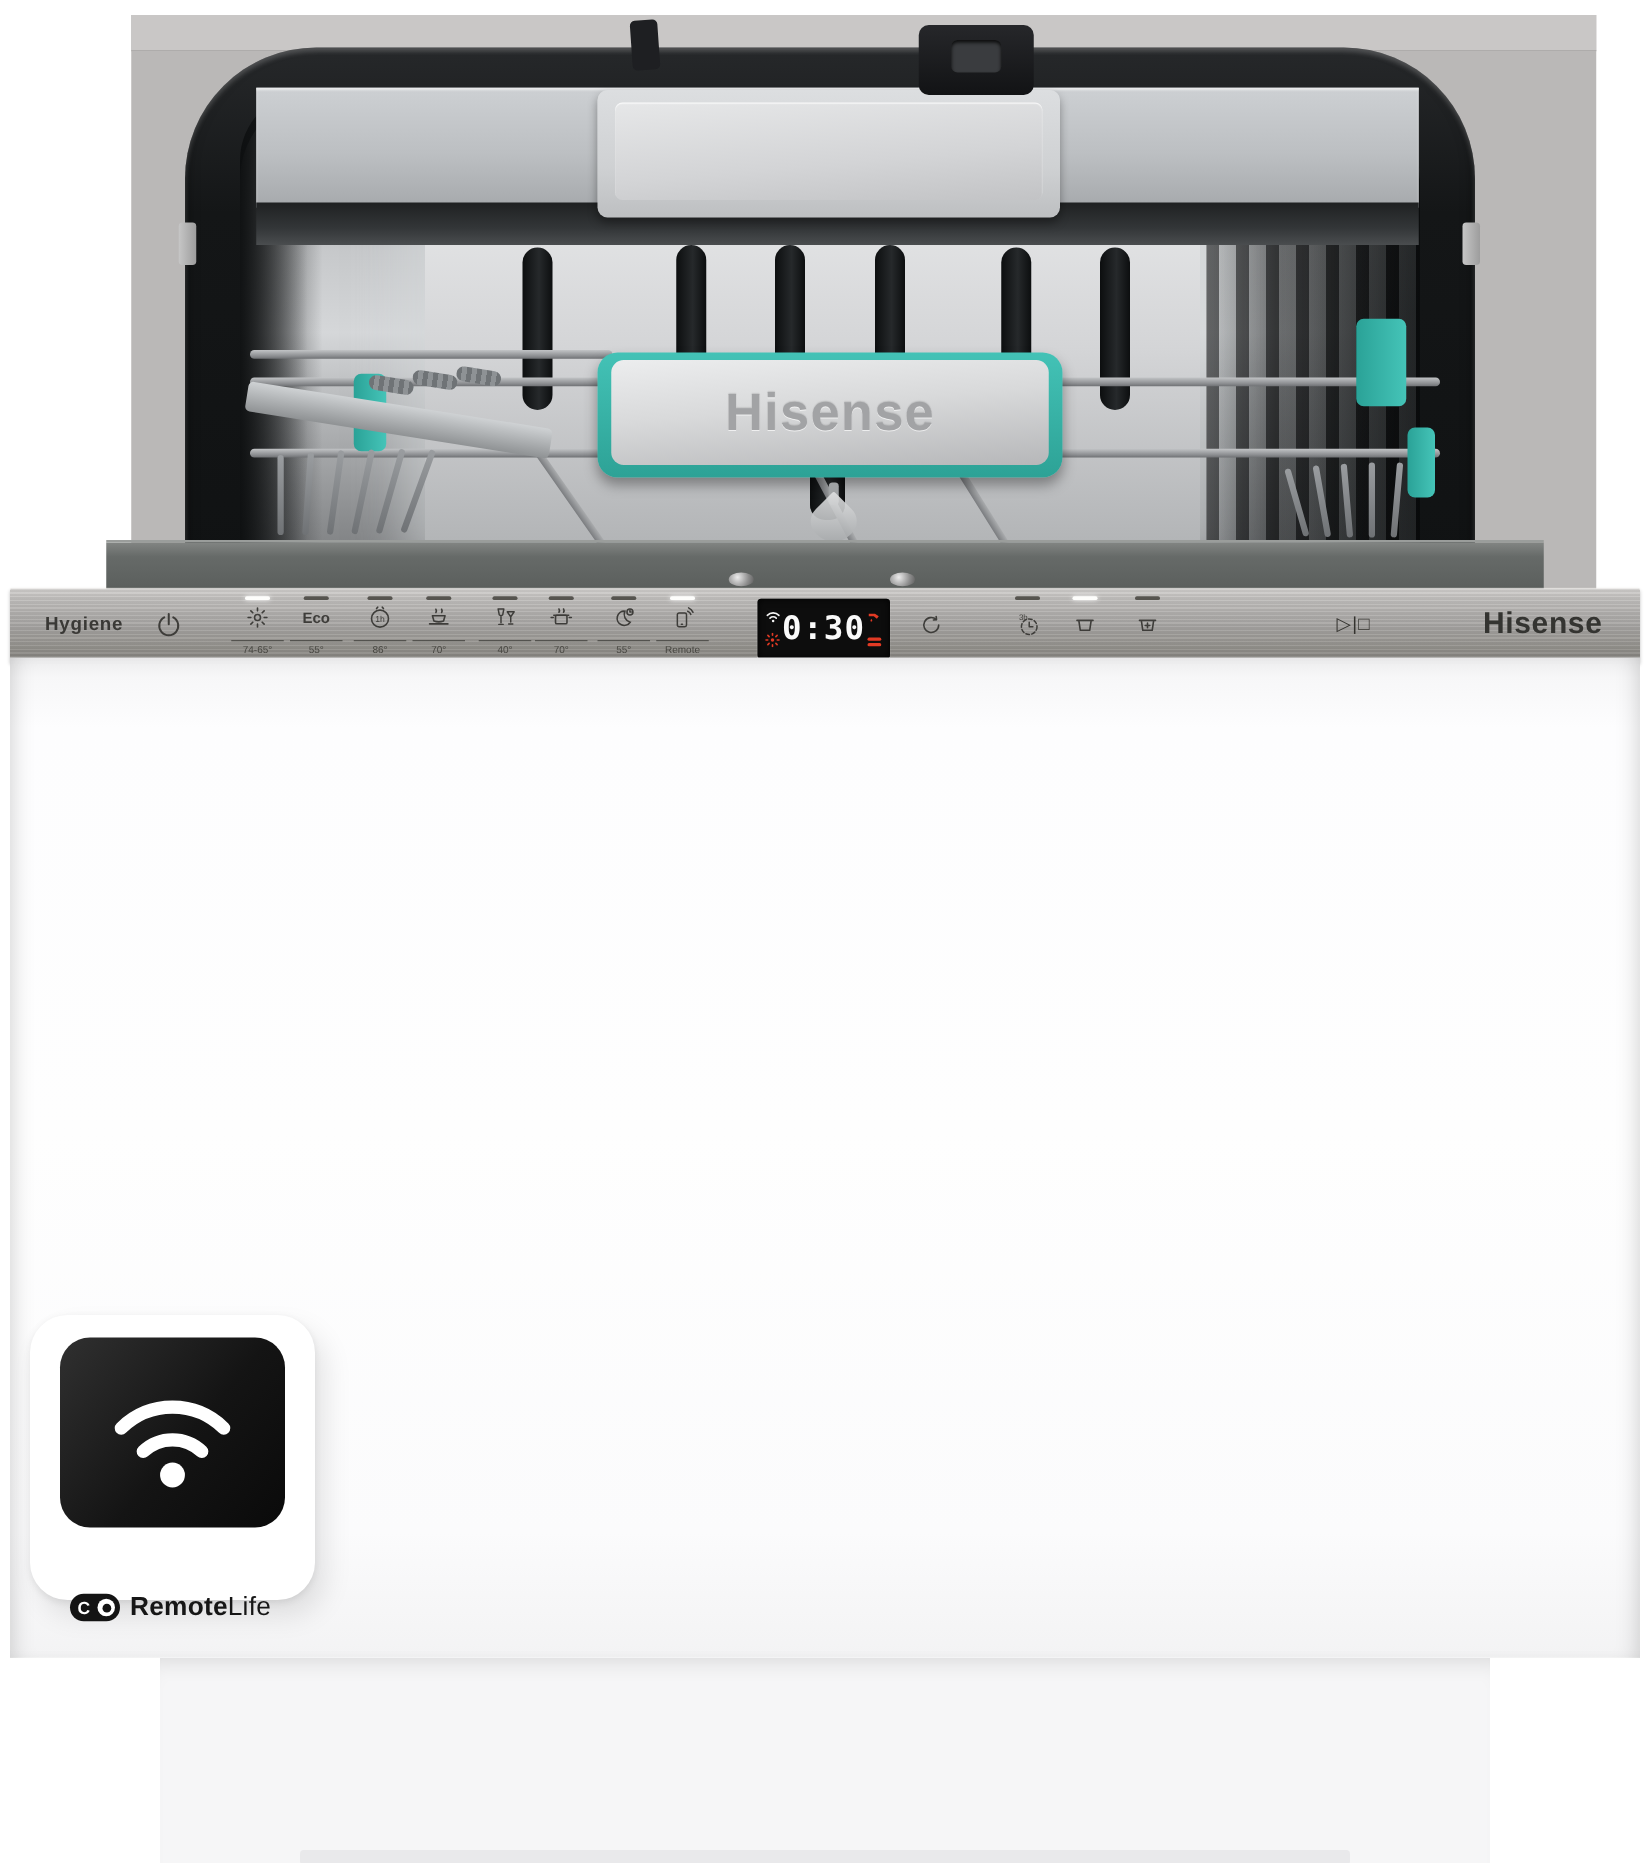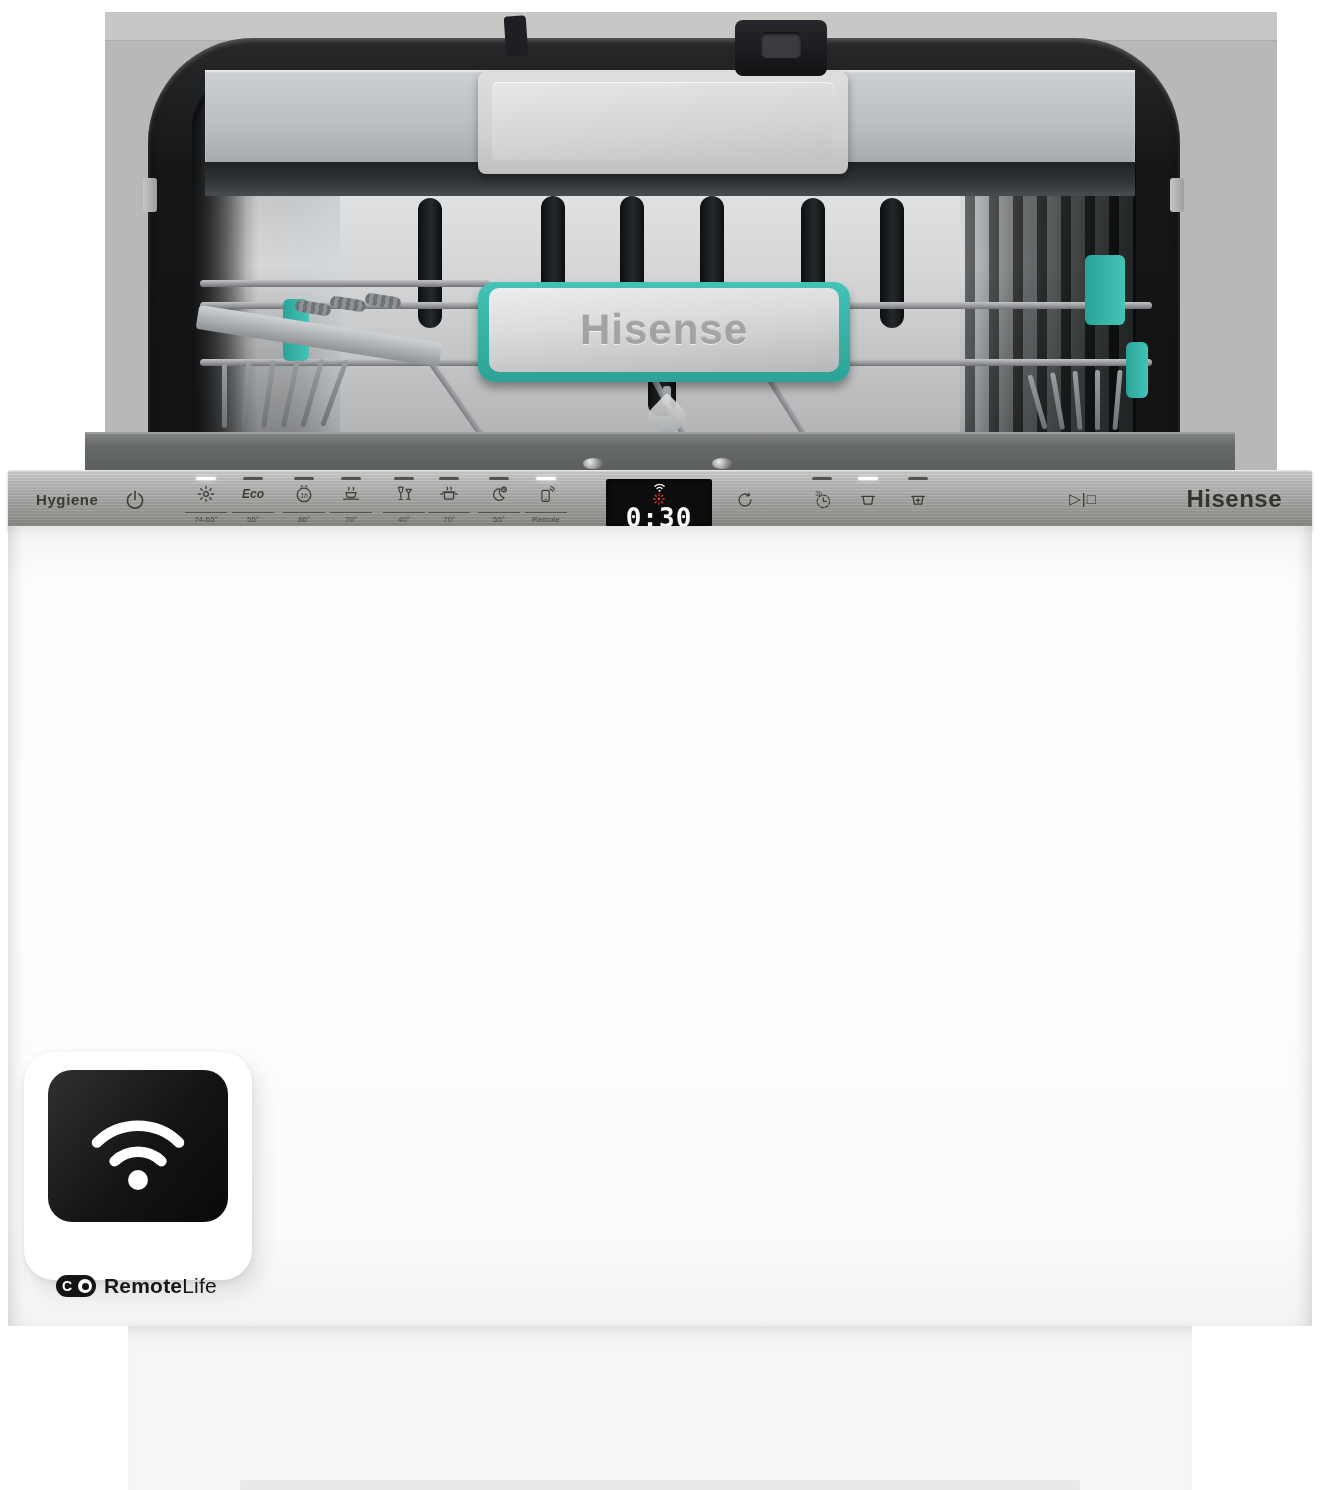--- a/index.html
+++ b/index.html
@@ -78,36 +78,36 @@
            linear-gradient(180deg,#d0cecc 0,#bbb9b7 22%,#a5a3a1 55%,#96948f 82%,#84827e 100%);
          border-top:1px solid #eceae8;border-bottom:3px solid #4e4c49;box-shadow:0 2px 3px rgba(0,0,0,.25);}
   .hygiene{left:28px;top:0;height:56px;display:flex;align-items:center;
          font-size:15px;font-weight:bold;color:#3a3936;letter-spacing:.6px;}
   .pwr{left:105px;top:6px;width:44px;height:44px;display:flex;align-items:center;justify-content:center;cursor:pointer;}
   .prog{top:0;width:46px;height:56px;cursor:pointer;}
   .dash{position:absolute;top:6px;left:50%;transform:translateX(-50%);width:20px;height:3px;border-radius:2px;
         background:#56544f;}
   .dash.on{background:#fdfdfb;box-shadow:0 0 4px rgba(255,255,255,.9);}
   .picon{position:absolute;top:11px;left:50%;transform:translateX(-50%);width:24px;height:24px;
-        display:flex;align-items:center;justify-content:center;color:#3e3d3a;font-style:italic;}
+        display:flex;align-items:center;justify-content:center;color:#3e3d3a;}
   .under{position:absolute;left:2px;right:2px;bottom:14px;height:1.5px;background:rgba(62,61,58,.75);}
   .temp{position:absolute;left:0;right:0;bottom:3px;text-align:center;font-size:8px;color:#474641;}
   .ecotxt{font-size:12px;font-weight:bold;color:#3e3d3a;}
   .opt{top:0;width:46px;height:56px;cursor:pointer;}
   .oicon{position:absolute;top:17px;left:50%;transform:translateX(-50%);width:24px;height:24px;
         display:flex;align-items:center;justify-content:center;color:#3e3d3a;}
   .startpause{left:1040px;top:0;width:70px;height:56px;display:flex;align-items:center;justify-content:center;
         font-size:15px;color:#34332f;letter-spacing:1px;cursor:pointer;}
   .panel-logo{right:30px;top:0;height:56px;display:flex;align-items:center;position:absolute;
         font-size:24px;font-weight:bold;color:#343431;letter-spacing:.5px;}
 
   
   .display{left:598px;top:8px;width:106px;height:48px;background:#0d0d0d;border-radius:3px;
         box-shadow:inset 0 0 6px rgba(0,0,0,.9), 0 1px 1px rgba(255,255,255,.35);
-        display:flex;align-items:center;justify-content:space-between;padding:3px 6px;box-sizing:border-box;flex-direction:column;}
+        display:flex;align-items:center;justify-content:space-between;padding:3px 6px;box-sizing:border-box;}
   .dcol{display:flex;flex-direction:column;justify-content:space-between;height:30px;}
   .dtime{font-family:"DejaVu Sans Mono",monospace;font-size:26px;font-weight:bold;color:#fafafa;
         letter-spacing:1px;line-height:1;}
 
   
   .door{left:8px;top:514px;width:1304px;height:800px;
         background:linear-gradient(180deg,#ececed 0,#f7f7f8 16px,#fdfdfe 56px,#fefefe 380px,#fbfbfc 700px,#f3f3f4 800px);
         box-shadow:inset 14px 0 20px -14px rgba(0,0,0,.20), inset -14px 0 20px -14px rgba(0,0,0,.20);}
   .plinth{left:128px;top:1314px;width:1064px;height:176px;background:#f6f6f7;
         box-shadow:inset 0 16px 18px -13px rgba(0,0,0,.12);}

